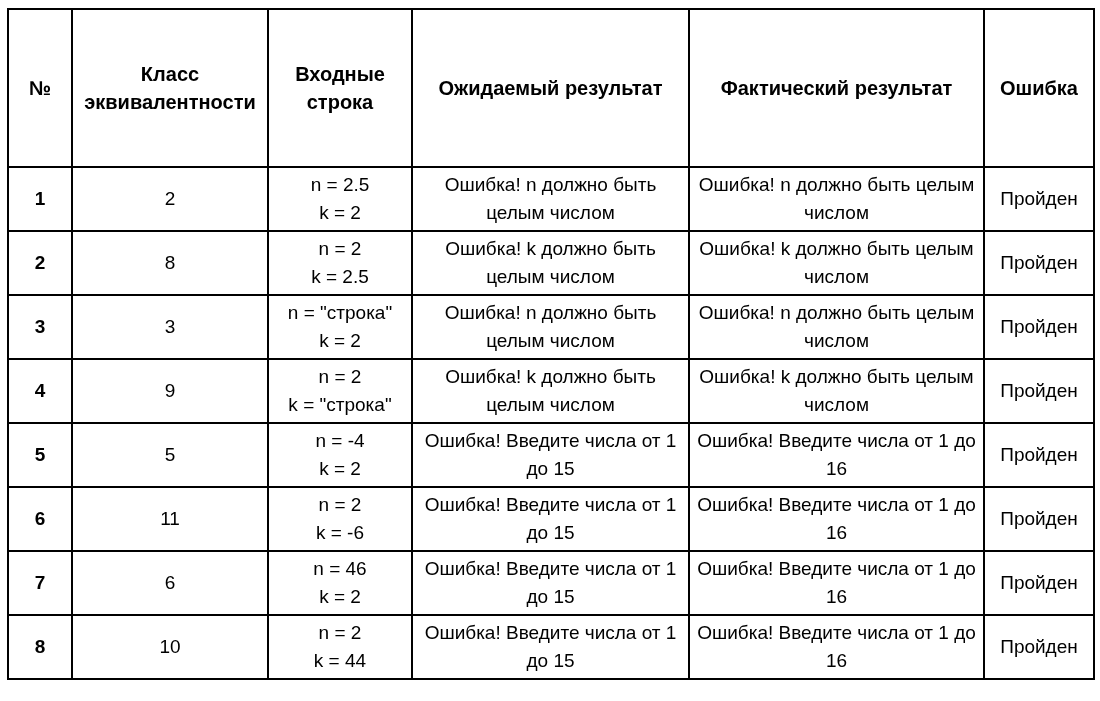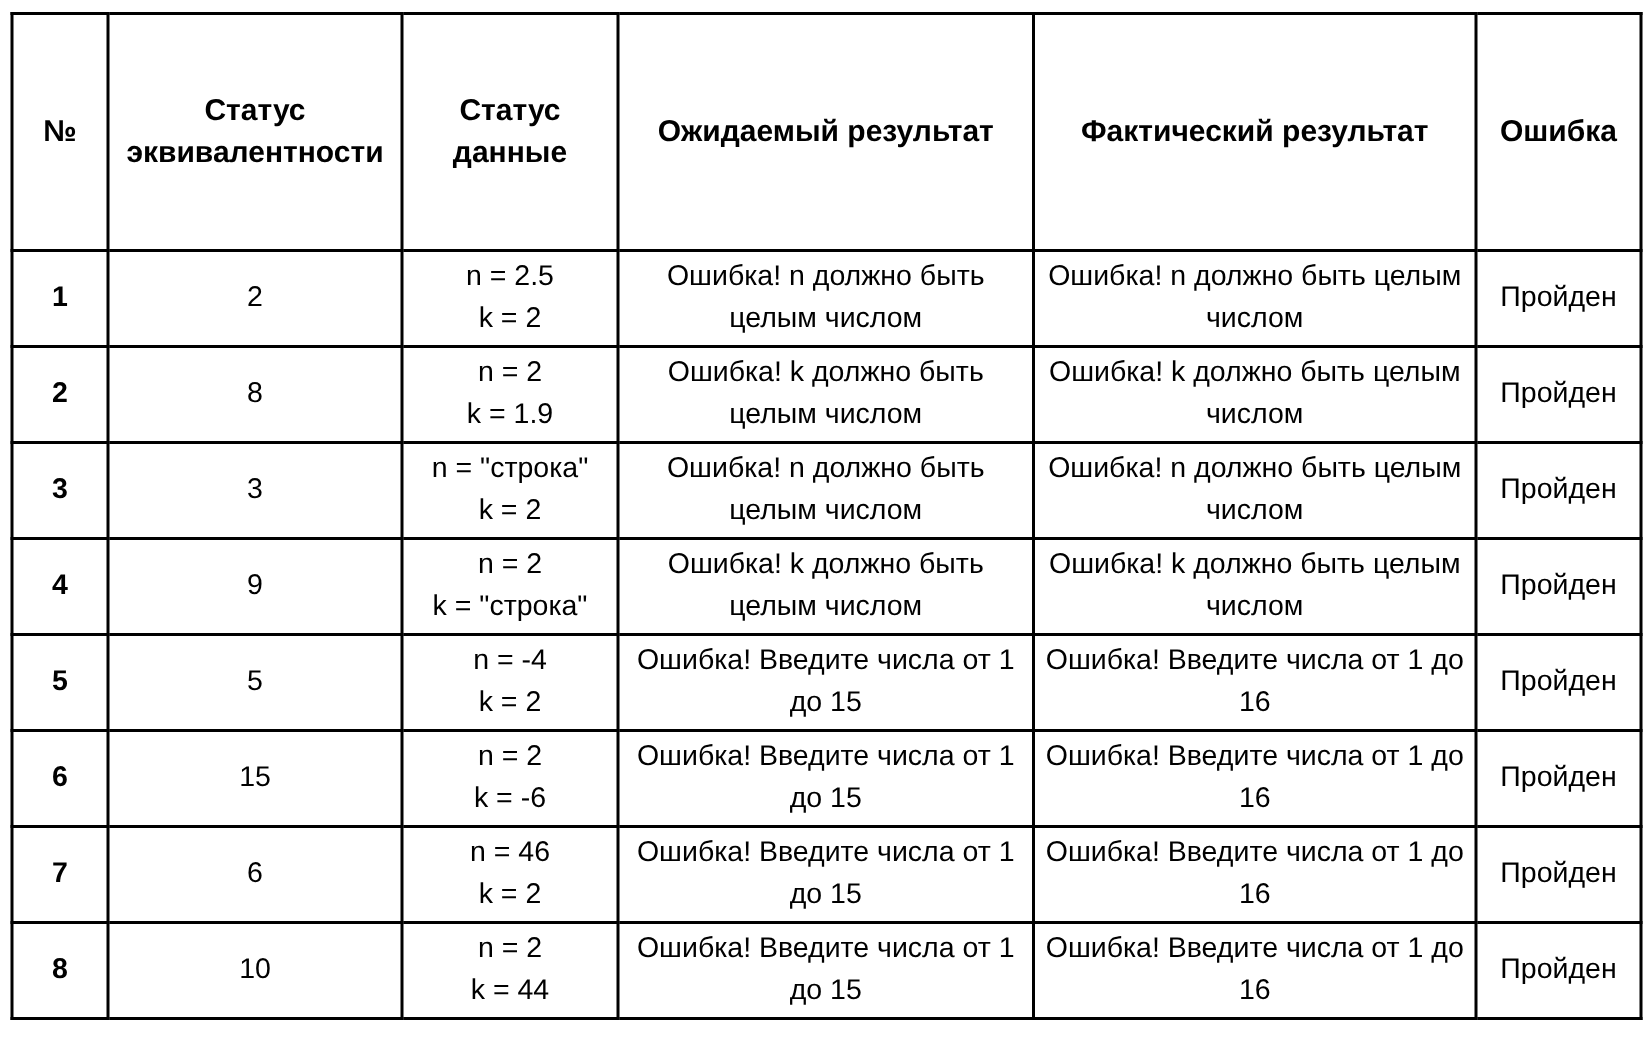--- a/index.html
+++ b/index.html
@@ -58,22 +58,22 @@
       <col style="width:64px">
       <col style="width:196px">
       <col style="width:144px">
       <col style="width:277px">
       <col style="width:295px">
       <col style="width:110px">
     </colgroup>
     <thead>
       <tr>
         <th>№</th>
-        <th>Статус эквивалентности</th>
-        <th>Статус данные</th>
+        <th>Класс эквивалентности</th>
+        <th>Входные строка</th>
         <th>Ожидаемый результат</th>
         <th>Фактический результат</th>
         <th>Ошибка</th>
       </tr>
     </thead>
     <tbody>
       <tr>
         <td class="cell-num">1</td>
         <td>2</td>
         <td>
@@ -82,21 +82,21 @@
         </td>
         <td>Ошибка! n должно быть целым числом</td>
         <td>Ошибка! n должно быть целым числом</td>
         <td>Пройден</td>
       </tr>
       <tr>
         <td class="cell-num">2</td>
         <td>8</td>
         <td>
           <span class="line">n = 2</span>
-          <span class="line">k = 1.9</span>
+          <span class="line">k = 2.5</span>
         </td>
         <td>Ошибка! k должно быть целым числом</td>
         <td>Ошибка! k должно быть целым числом</td>
         <td>Пройден</td>
       </tr>
       <tr>
         <td class="cell-num">3</td>
         <td>3</td>
         <td>
           <span class="line">n = "строка"</span>
@@ -123,21 +123,21 @@
         <td>
           <span class="line">n = -4</span>
           <span class="line">k = 2</span>
         </td>
         <td>Ошибка! Введите числа от 1 до 15</td>
         <td>Ошибка! Введите числа от 1 до 16</td>
         <td>Пройден</td>
       </tr>
       <tr>
         <td class="cell-num">6</td>
-        <td>15</td>
+        <td>11</td>
         <td>
           <span class="line">n = 2</span>
           <span class="line">k = -6</span>
         </td>
         <td>Ошибка! Введите числа от 1 до 15</td>
         <td>Ошибка! Введите числа от 1 до 16</td>
         <td>Пройден</td>
       </tr>
       <tr>
         <td class="cell-num">7</td>

